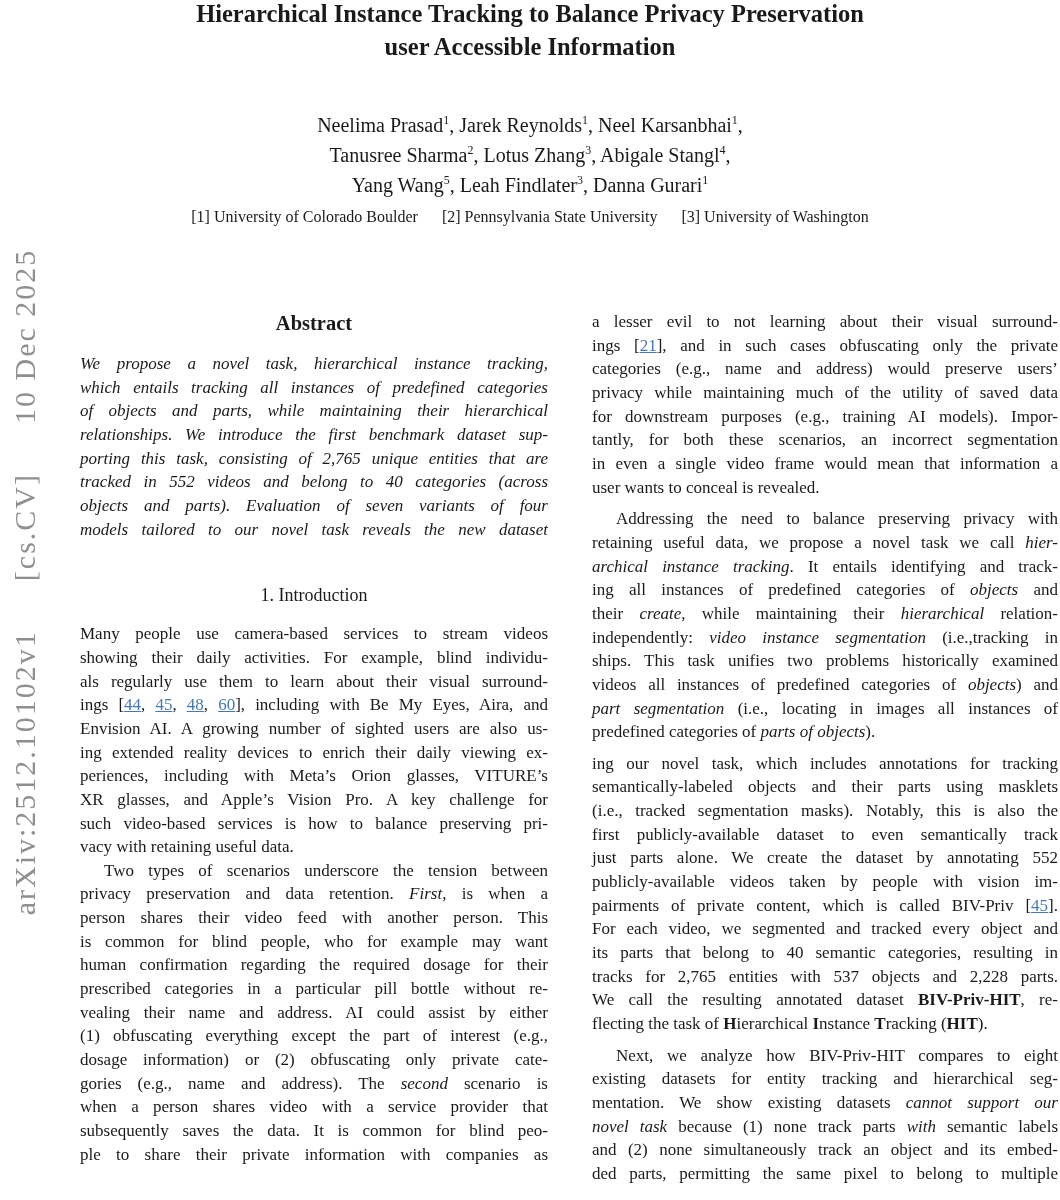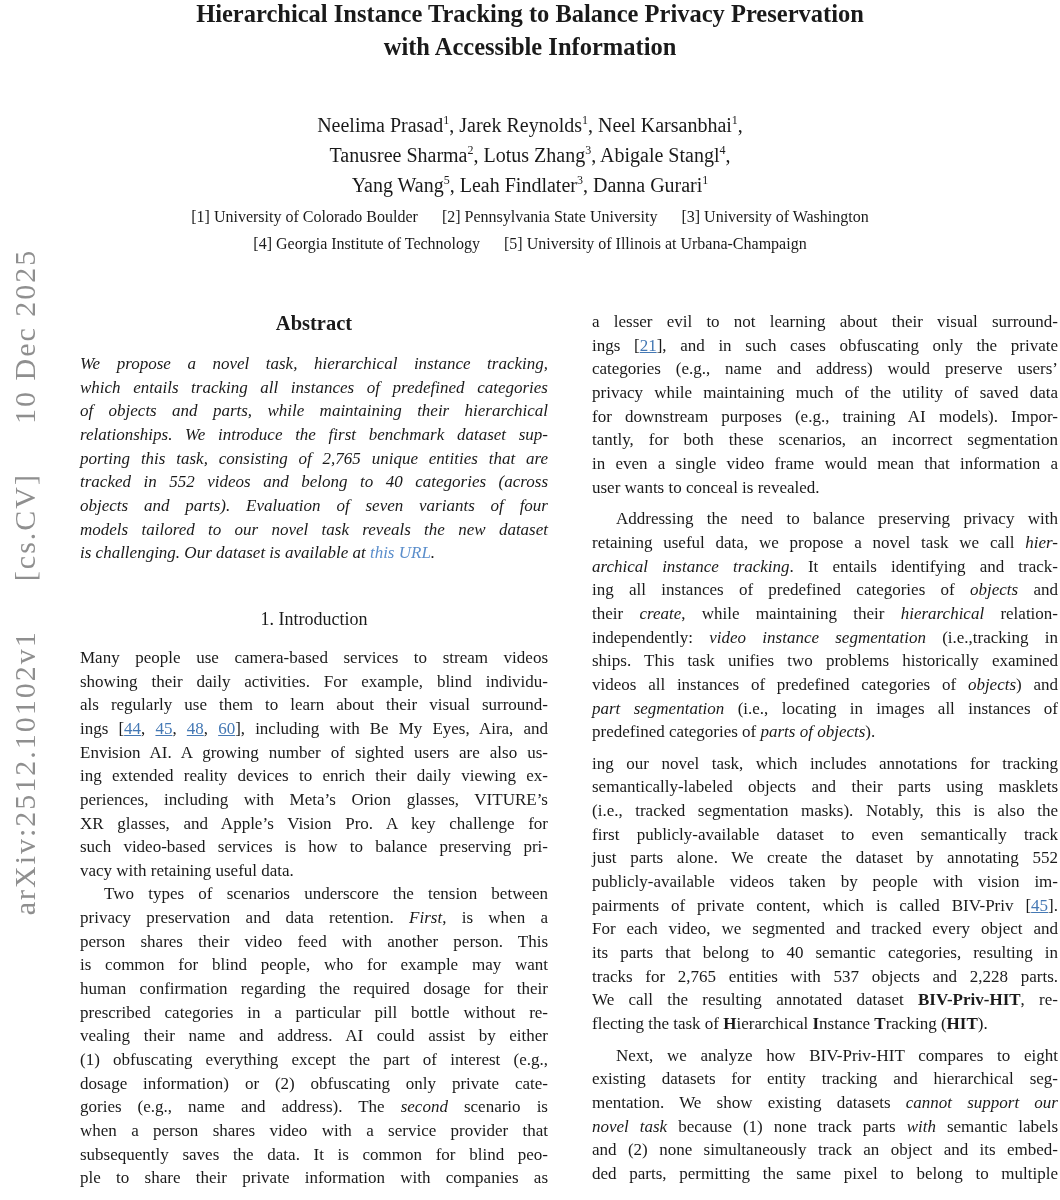--- a/index.html
+++ b/index.html
@@ -44,45 +44,43 @@
   a.url-link{color:var(--url-blue);}
 </style>
 </head>
 <body>
 
 <div class="watermark">arXiv:2512.10102v1  [cs.CV]  10 Dec 2025</div>
 
 <div class="header">
   <div class="title-block">
       <div class="hline">Hierarchical Instance Tracking to Balance Privacy Preservation</div>
-      <div class="hline last">with Accessible Information</div>
+      <div class="hline last">user Accessible Information</div>
     </div>
   <div class="authors-block">
       <div class="hline">Neelima Prasad<sup>1</sup>, Jarek Reynolds<sup>1</sup>, Neel Karsanbhai<sup>1</sup>,</div>
       <div class="hline">Tanusree Sharma<sup>2</sup>, Lotus Zhang<sup>3</sup>, Abigale Stangl<sup>4</sup>,</div>
       <div class="hline last">Yang Wang<sup>5</sup>, Leah Findlater<sup>3</sup>, Danna Gurari<sup>1</sup></div>
     </div>
   <div class="affiliations-block">
       <div class="hline">[1] University of Colorado Boulder   [2] Pennsylvania State University   [3] University of Washington</div>
-      <div class="hline last">[4] Georgia Institute of Technology   [5] University of Illinois at Urbana-Champaign</div>
     </div>
 </div>
 
 <div class="col col-left">
   <div class="abstract-heading">Abstract</div>
   <div class="para abstract-par">
       <div class="pline">We propose a novel task, hierarchical instance tracking,</div>
       <div class="pline">which entails tracking all instances of predefined categories</div>
       <div class="pline">of objects and parts, while maintaining their hierarchical</div>
       <div class="pline">relationships. We introduce the first benchmark dataset sup-</div>
       <div class="pline">porting this task, consisting of 2,765 unique entities that are</div>
       <div class="pline">tracked in 552 videos and belong to 40 categories (across</div>
       <div class="pline">objects and parts).  Evaluation of seven variants of four</div>
       <div class="pline">models tailored to our novel task reveals the new dataset</div>
-      <div class="pline last">is challenging. Our dataset is available at <a class="url-link">this URL</a>.</div>
     </div>
   <div class="intro-heading">1. Introduction</div>
   <div class="para">
       <div class="pline">Many people use camera-based services to stream videos</div>
       <div class="pline">showing their daily activities. For example, blind individu-</div>
       <div class="pline">als regularly use them to learn about their visual surround-</div>
       <div class="pline">ings [<a class="cite">44</a>, <a class="cite">45</a>, <a class="cite">48</a>, <a class="cite">60</a>], including with Be My Eyes, Aira, and</div>
       <div class="pline">Envision AI. A growing number of sighted users are also us-</div>
       <div class="pline">ing extended reality devices to enrich their daily viewing ex-</div>
       <div class="pline">periences, including with Meta’s Orion glasses, VITURE’s</div>

